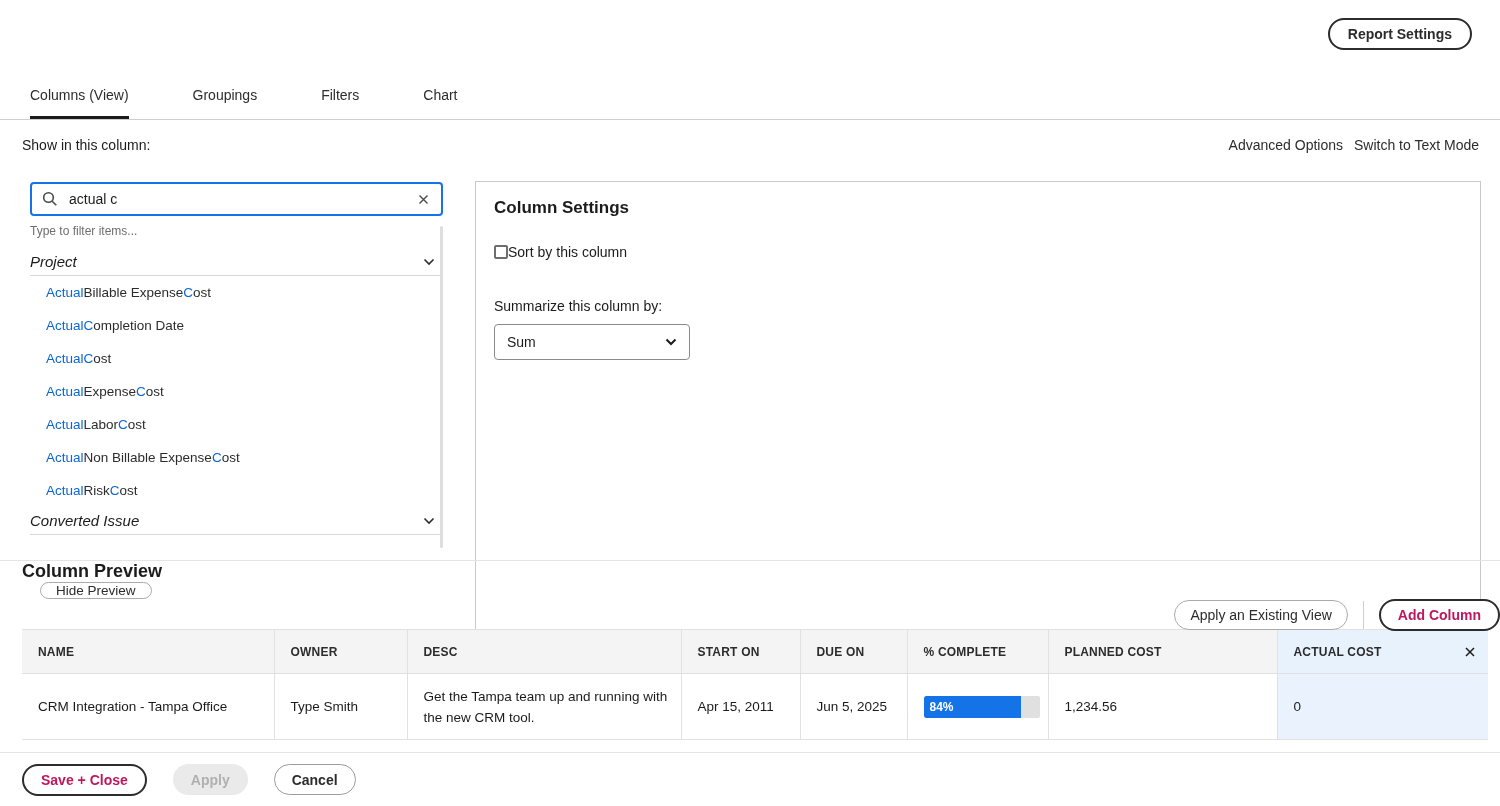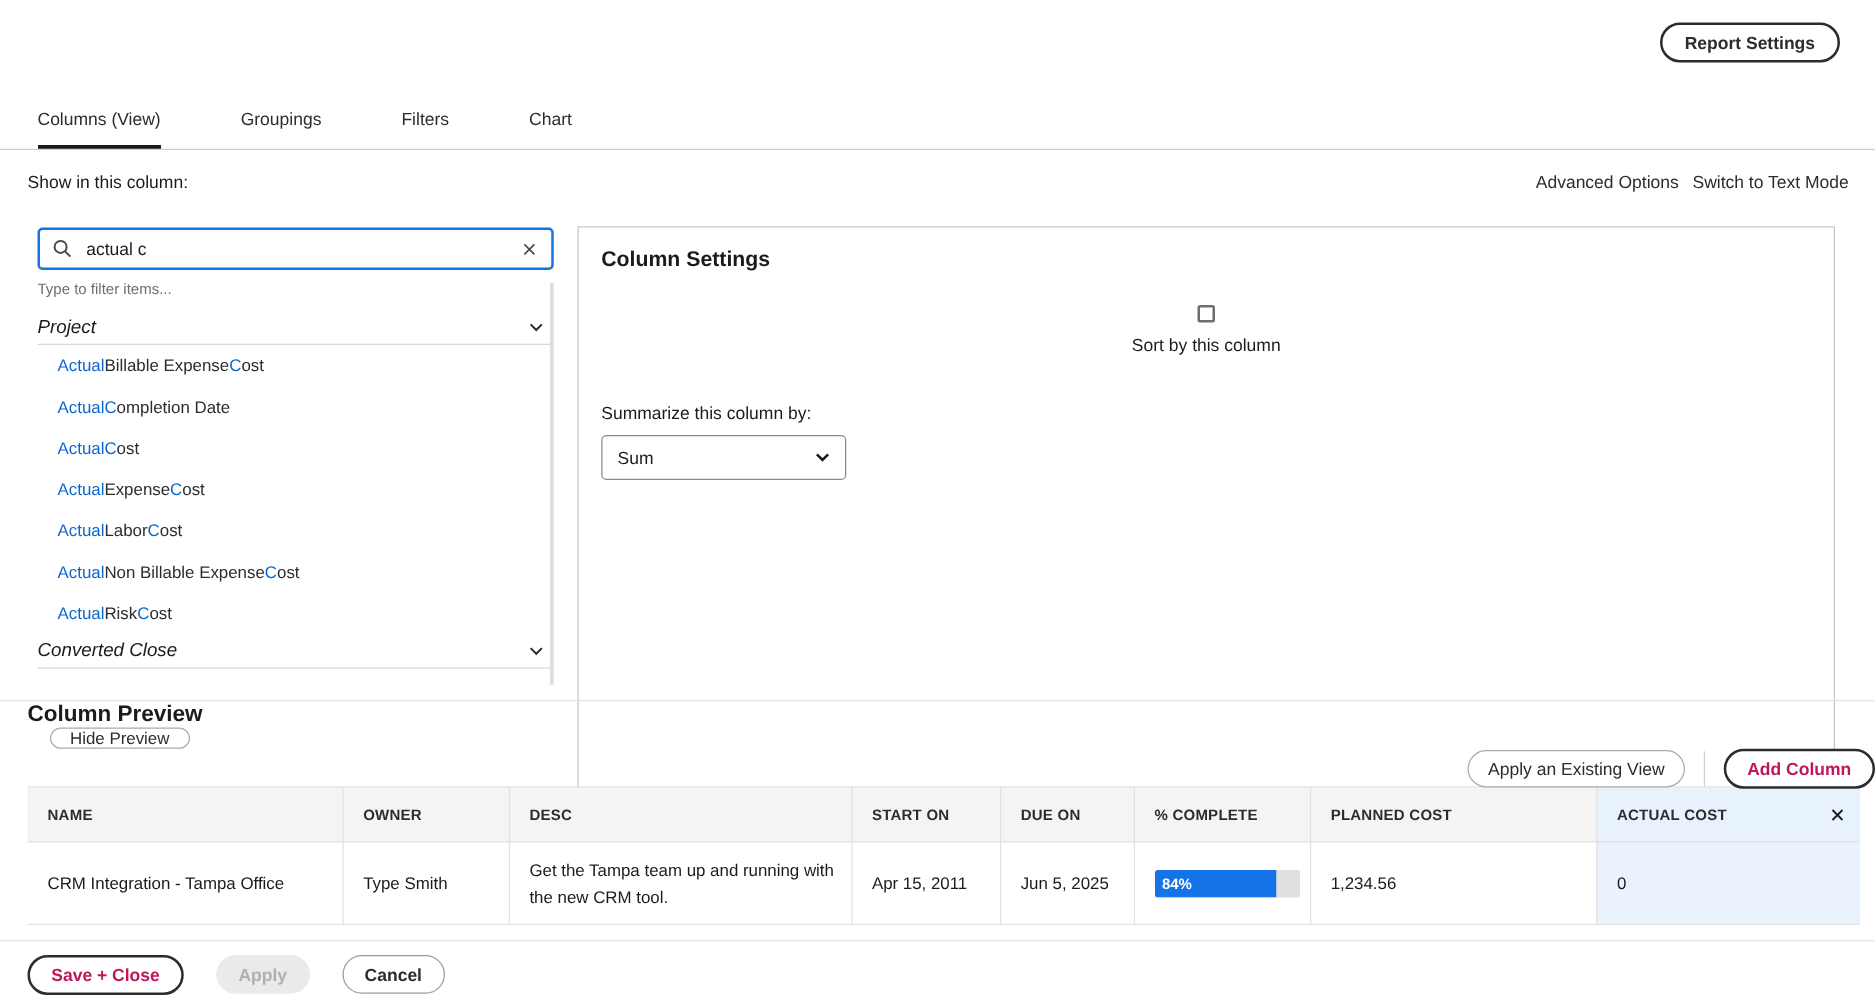--- a/index.html
+++ b/index.html
@@ -49,25 +49,25 @@
     border-bottom:1px solid #d8d8d8; font-size:15px; color:#1b1b1b; padding-right:8px; cursor:pointer;font-style:italic;
   }
   .field-item {
     height:33px; display:flex; align-items:center; padding-left:16px;
     font-size:13.5px; color:#2c2c2c; cursor:pointer; white-space:nowrap;
   }
   .field-item .hl { color:#0d66d0; }
   .panel-scrollbar { position:absolute; right:0; top:44px; width:3px; height:322px; background:#dedede; border-radius:2px; }
   
   .settings-panel {
-    position:absolute; left:462px; top:181px; width:1006px; height:454px;
+    position:absolute; left:475px; top:181px; width:1006px; height:454px;
     border:1px solid #c9c9c9; background:#fff; padding:16px 18px;
   }
   .settings-title { font-size:17px; font-weight:700; color:#1b1b1b; }
-  .sort-row { display:flex; align-items:center; gap:10px; margin-top:26px;flex-direction:column; }
+  .sort-row { display:flex; align-items:center; margin-top:26px; }
   .sort-row input[type=checkbox] {
     appearance:none; -webkit-appearance:none; width:14px; height:14px; margin:0;
     border:2px solid #6e6e6e; border-radius:2px; background:#fff; cursor:pointer;
   }
   .sort-label { font-size:14px; color:#1b1b1b; }
   .summarize-label { margin-top:38px; font-size:14px; color:#1b1b1b; }
   .select {
     margin-top:10px; width:196px; height:32px; border:1px solid #8a8a8a; border-radius:4px;
     display:flex; align-items:center; justify-content:space-between; padding:17px 12px;
     font-size:14px; color:#1b1b1b; background:#fff; cursor:pointer;
@@ -190,21 +190,21 @@
           <span class="hl">C</span>
           <span>ost</span>
         </div>
         <div class="field-item">
           <span class="hl">Actual</span>
           <span> Risk </span>
           <span class="hl">C</span>
           <span>ost</span>
         </div>
         <div class="group-header">
-          <span>Converted Close</span>
+          <span>Converted Issue</span>
           <svg width="12" height="8" viewBox="0 0 12 8">
             <path d="M1.5 1.5L6 6l4.5-4.5" fill="none" stroke="#2c2c2c" stroke-width="1.6"></path>
           </svg>
         </div>
       </div>
     <div class="panel-scrollbar"></div>
   </div>
 
   <div class="settings-panel">
     <div class="settings-title">Column Settings</div>

